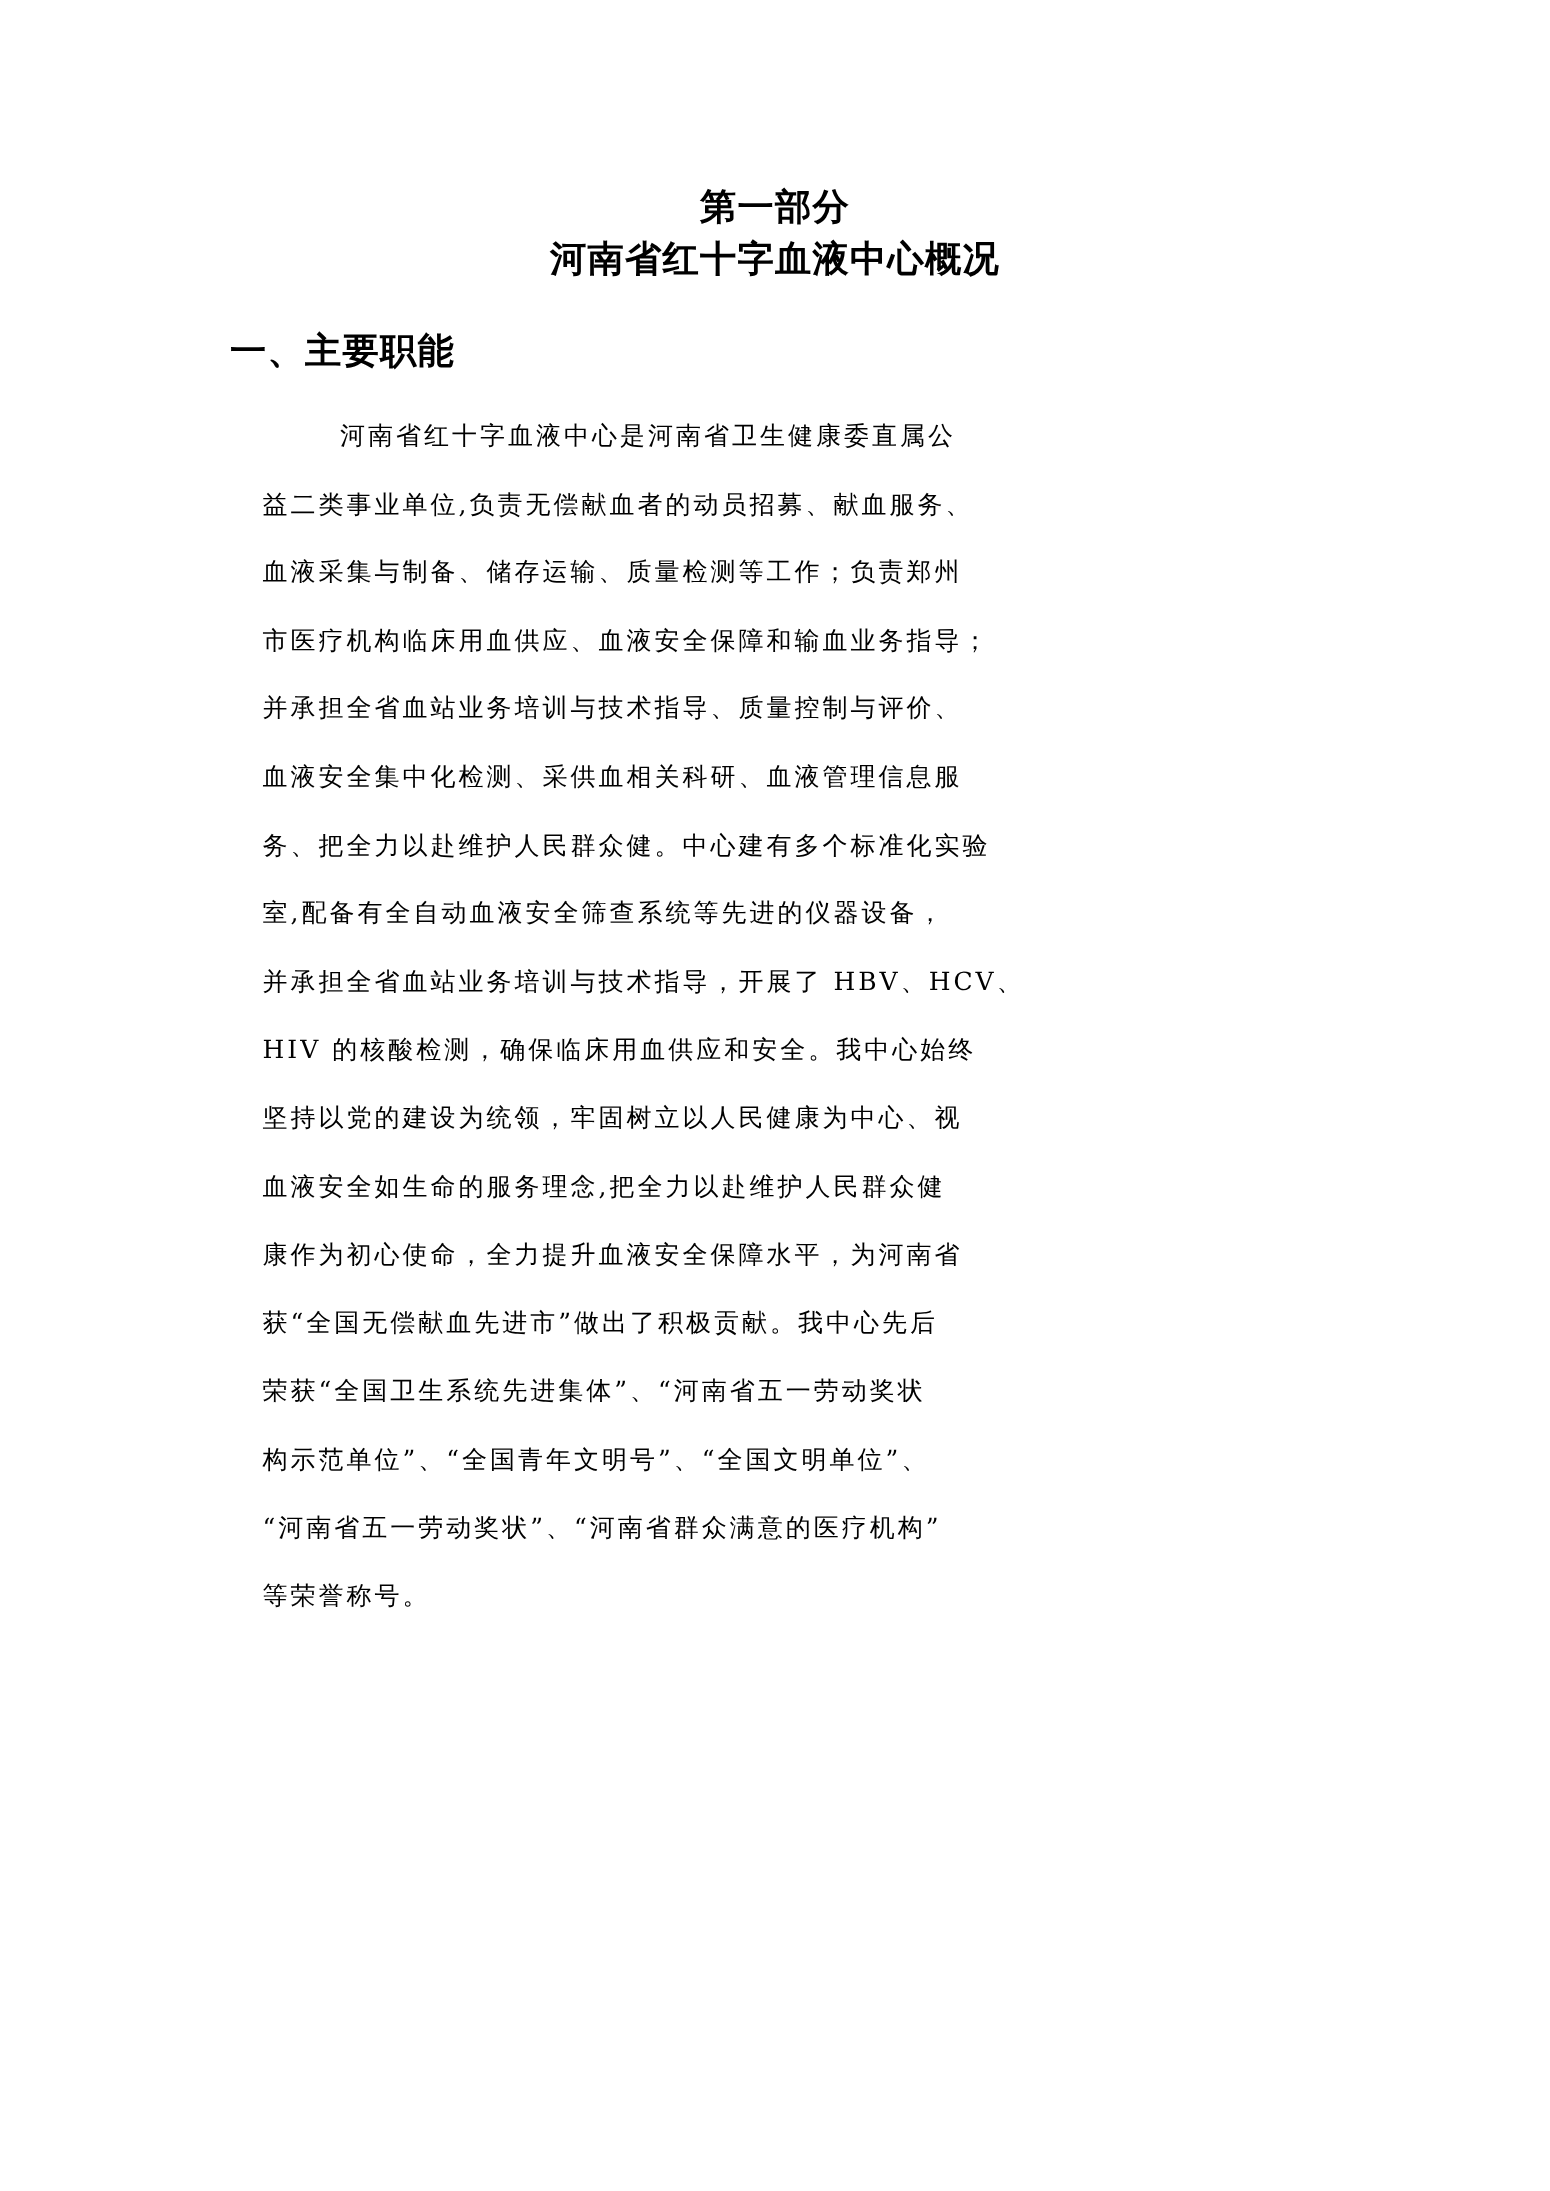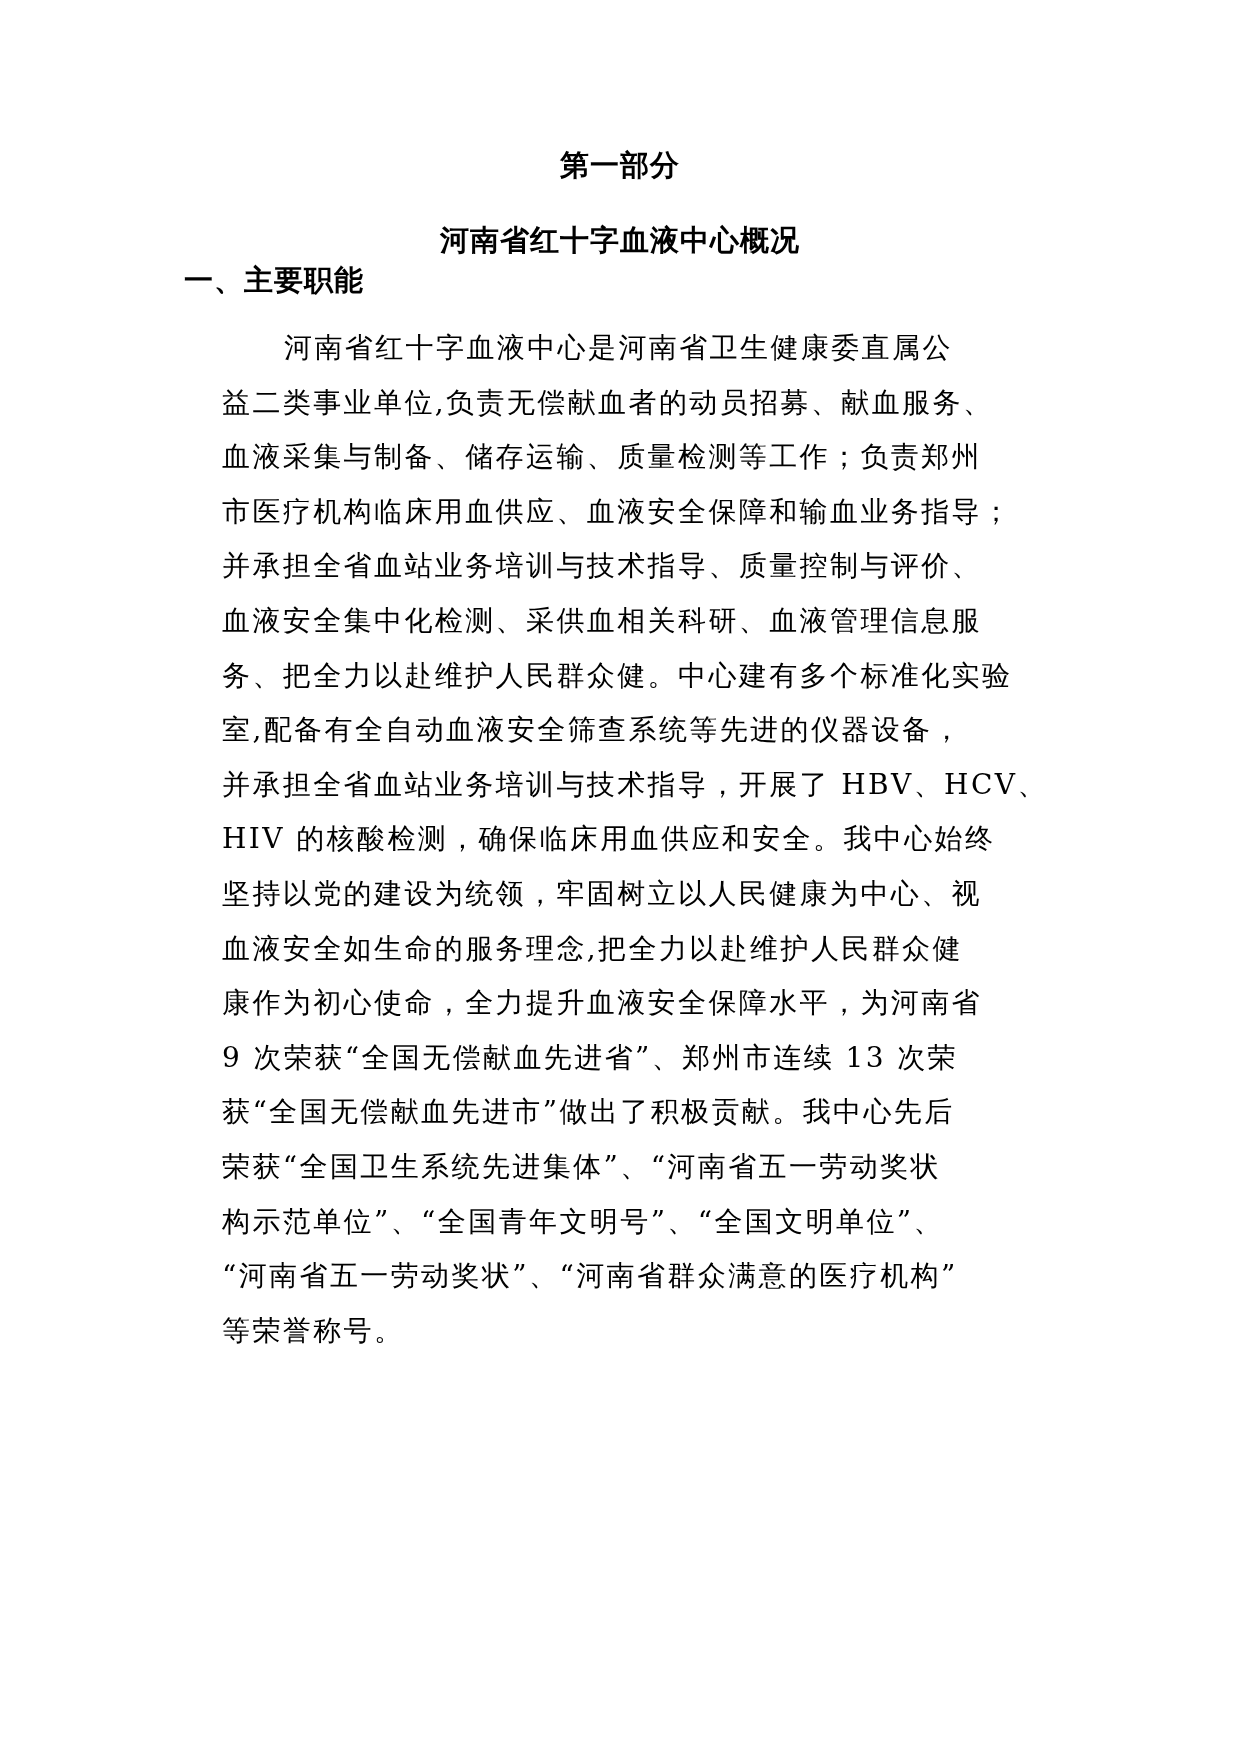--- a/index.html
+++ b/index.html
@@ -26,37 +26,37 @@
       position: absolute;
       left: 0;
       width: 1240px;
       text-align: center;
       font-size: 29px;
       font-weight: bold;
       letter-spacing: 1px;
       line-height: 40px;
     }
     .part-title.t1 { top: 145px; }
-    .part-title.t2 { top: 220px; }
+    .part-title.t2 { top: 187px; }
     .section-heading {
       position: absolute;
       left: 184px;
       top: 260px;
       font-size: 29px;
       font-weight: bold;
       line-height: 40px;
       letter-spacing: 1px;
     }
     .body-text {
       position: absolute;
-      left: 222px;
+      left: 210px;
       top: 321px;
       width: 760px;
       font-family: "DejaVu Serif", "Liberation Serif", serif;
-      font-size: 28px;
+      font-size: 20px;
       line-height: 54.6px;
       letter-spacing: 2.4px;
     }
     .line {
       display: block;
       white-space: nowrap;
       height: 54.6px;
     }
     .line.indent { padding-left: 62px; }
   </style>
@@ -75,20 +75,19 @@
     <span class="line">市医疗机构临床用血供应、血液安全保障和输血业务指导；</span>
     <span class="line">并承担全省血站业务培训与技术指导、质量控制与评价、</span>
     <span class="line">血液安全集中化检测、采供血相关科研、血液管理信息服</span>
     <span class="line">务、把全力以赴维护人民群众健。中心建有多个标准化实验</span>
     <span class="line">室,配备有全自动血液安全筛查系统等先进的仪器设备，</span>
     <span class="line">并承担全省血站业务培训与技术指导，开展了 HBV、HCV、</span>
     <span class="line">HIV 的核酸检测，确保临床用血供应和安全。我中心始终</span>
     <span class="line">坚持以党的建设为统领，牢固树立以人民健康为中心、视</span>
     <span class="line">血液安全如生命的服务理念,把全力以赴维护人民群众健</span>
     <span class="line">康作为初心使命，全力提升血液安全保障水平，为河南省</span>
-    <span class="line">9 次荣获“全国无偿献血先进省”、郑州市连续 13 次荣</span>
     <span class="line">获“全国无偿献血先进市”做出了积极贡献。我中心先后</span>
     <span class="line">荣获“全国卫生系统先进集体”、“河南省五一劳动奖状</span>
     <span class="line">构示范单位”、“全国青年文明号”、“全国文明单位”、</span>
     <span class="line">“河南省五一劳动奖状”、“河南省群众满意的医疗机构”</span>
     <span class="line">等荣誉称号。</span>
   </div>
 </div>
 
 </body></html>

